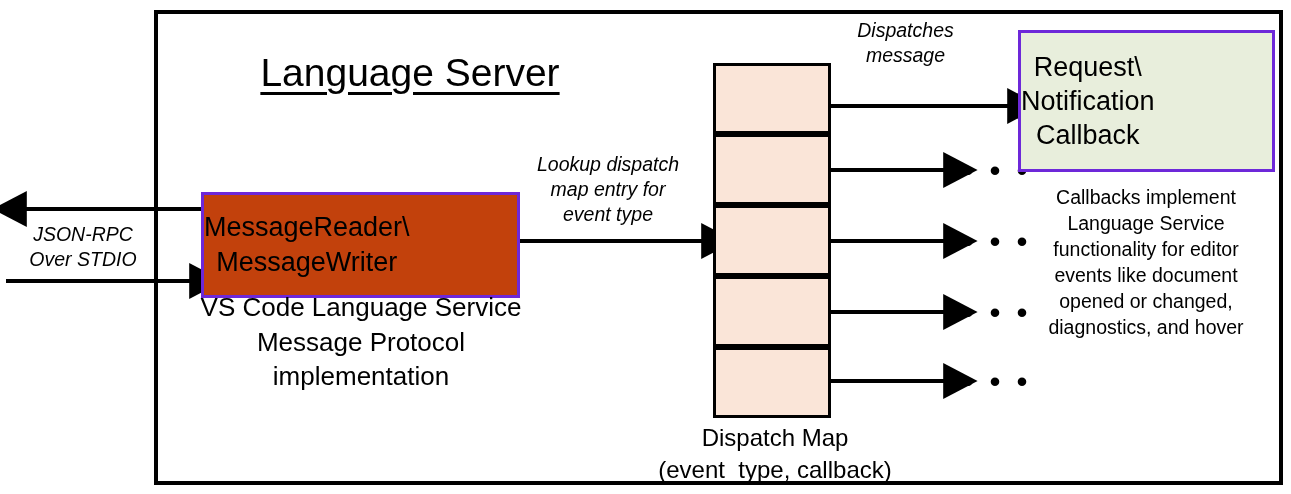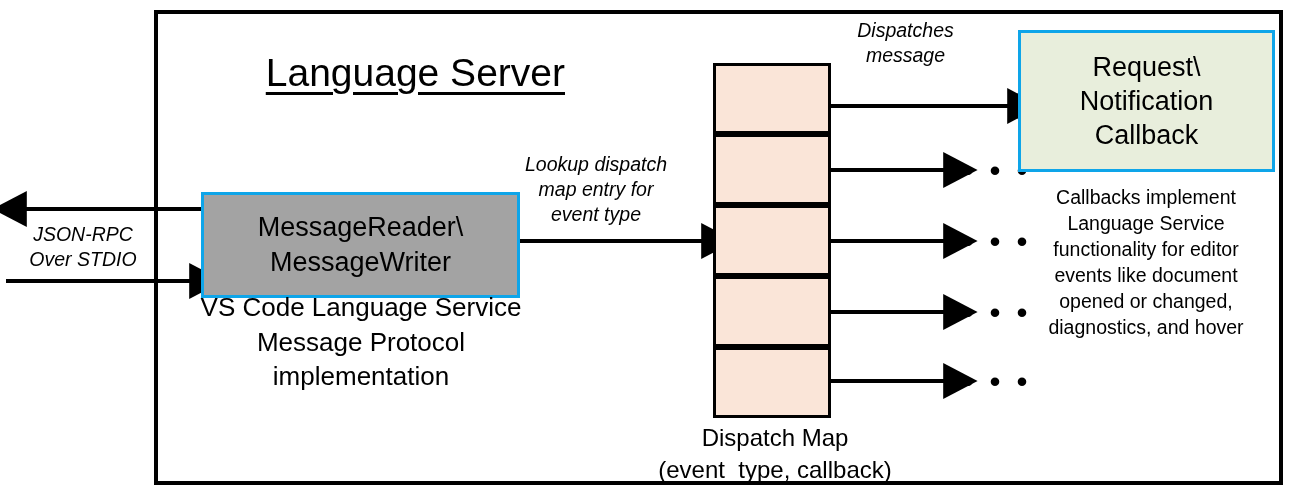--- a/index.html
+++ b/index.html
@@ -1,53 +1,53 @@
 <!DOCTYPE html>
 <html><head>
 <meta charset="utf-8">
 <style>
   html,body{margin:0;padding:0;background:#fff;}
   body{width:1291px;height:494px;position:relative;overflow:hidden;
        font-family:"Liberation Sans",sans-serif;color:#000;}
   .stage{position:absolute;left:0;top:0;width:1291px;height:494px;}
   svg.layer{position:absolute;left:0;top:0;width:1291px;height:494px;}
 
-  .node{position:absolute;box-sizing:border-box;border:3px solid #0ea5e9;
-        display:flex;align-items:center;justify-content:center;text-align:center;}
+  .node{position:absolute;box-sizing:border-box;border:3px solid #6d28d9;
+        display:flex;align-items:center;justify-content:flex-start;text-align:center;}
 
   #outer-frame{position:absolute;left:154px;top:10px;width:1129px;height:475px;
         box-sizing:border-box;border:4px solid #000;background:transparent;}
 
-  #title{position:absolute;left:225px;top:52px;width:340px;
-        font-size:39px;line-height:1.1;text-align:right;
+  #title{position:absolute;left:240px;top:52px;width:340px;
+        font-size:39px;line-height:1.1;text-align:center;
         text-decoration:underline;text-underline-offset:6px;
         text-decoration-thickness:3px;white-space:nowrap;}
 
-  #reader-box{left:201px;top:192px;width:319px;height:106px;background:#a3a3a3;}
+  #reader-box{left:201px;top:192px;width:319px;height:106px;background:#c2410c;}
   #reader-box .lbl{font-size:27px;line-height:1.28;}
 
   #reader-caption{position:absolute;left:181px;top:290px;width:360px;
         font-size:26px;line-height:1.33;text-align:center;}
 
   #callback-box{left:1018px;top:30px;width:257px;height:142px;background:#E8EEDC;}
   #callback-box .lbl{font-size:27px;line-height:1.27;}
 
   #callback-caption{position:absolute;left:1005px;top:185px;width:282px;
         font-size:19.5px;line-height:1.33;text-align:center;}
 
   #dispatch-caption{position:absolute;left:635px;top:422px;width:280px;
         font-size:24px;line-height:1.34;text-align:center;}
 
   .cell{position:absolute;left:713px;width:118px;height:71px;
         box-sizing:border-box;border:3px solid #000;background:#FAE5D8;}
 
   .arrow-label{position:absolute;font-style:italic;font-size:19.5px;
         line-height:1.28;text-align:center;}
   #lbl-stdio{left:8px;top:222px;width:150px;}
-  #lbl-lookup{left:496px;top:152px;width:200px;}
+  #lbl-lookup{left:508px;top:152px;width:200px;}
   #lbl-dispatch{left:828px;top:18px;width:155px;}
 
   .dots{position:absolute;font-size:30px;line-height:1;letter-spacing:4px;
         font-weight:700;}
 </style>
 </head>
 <body>
 
 <div class="stage">
 

